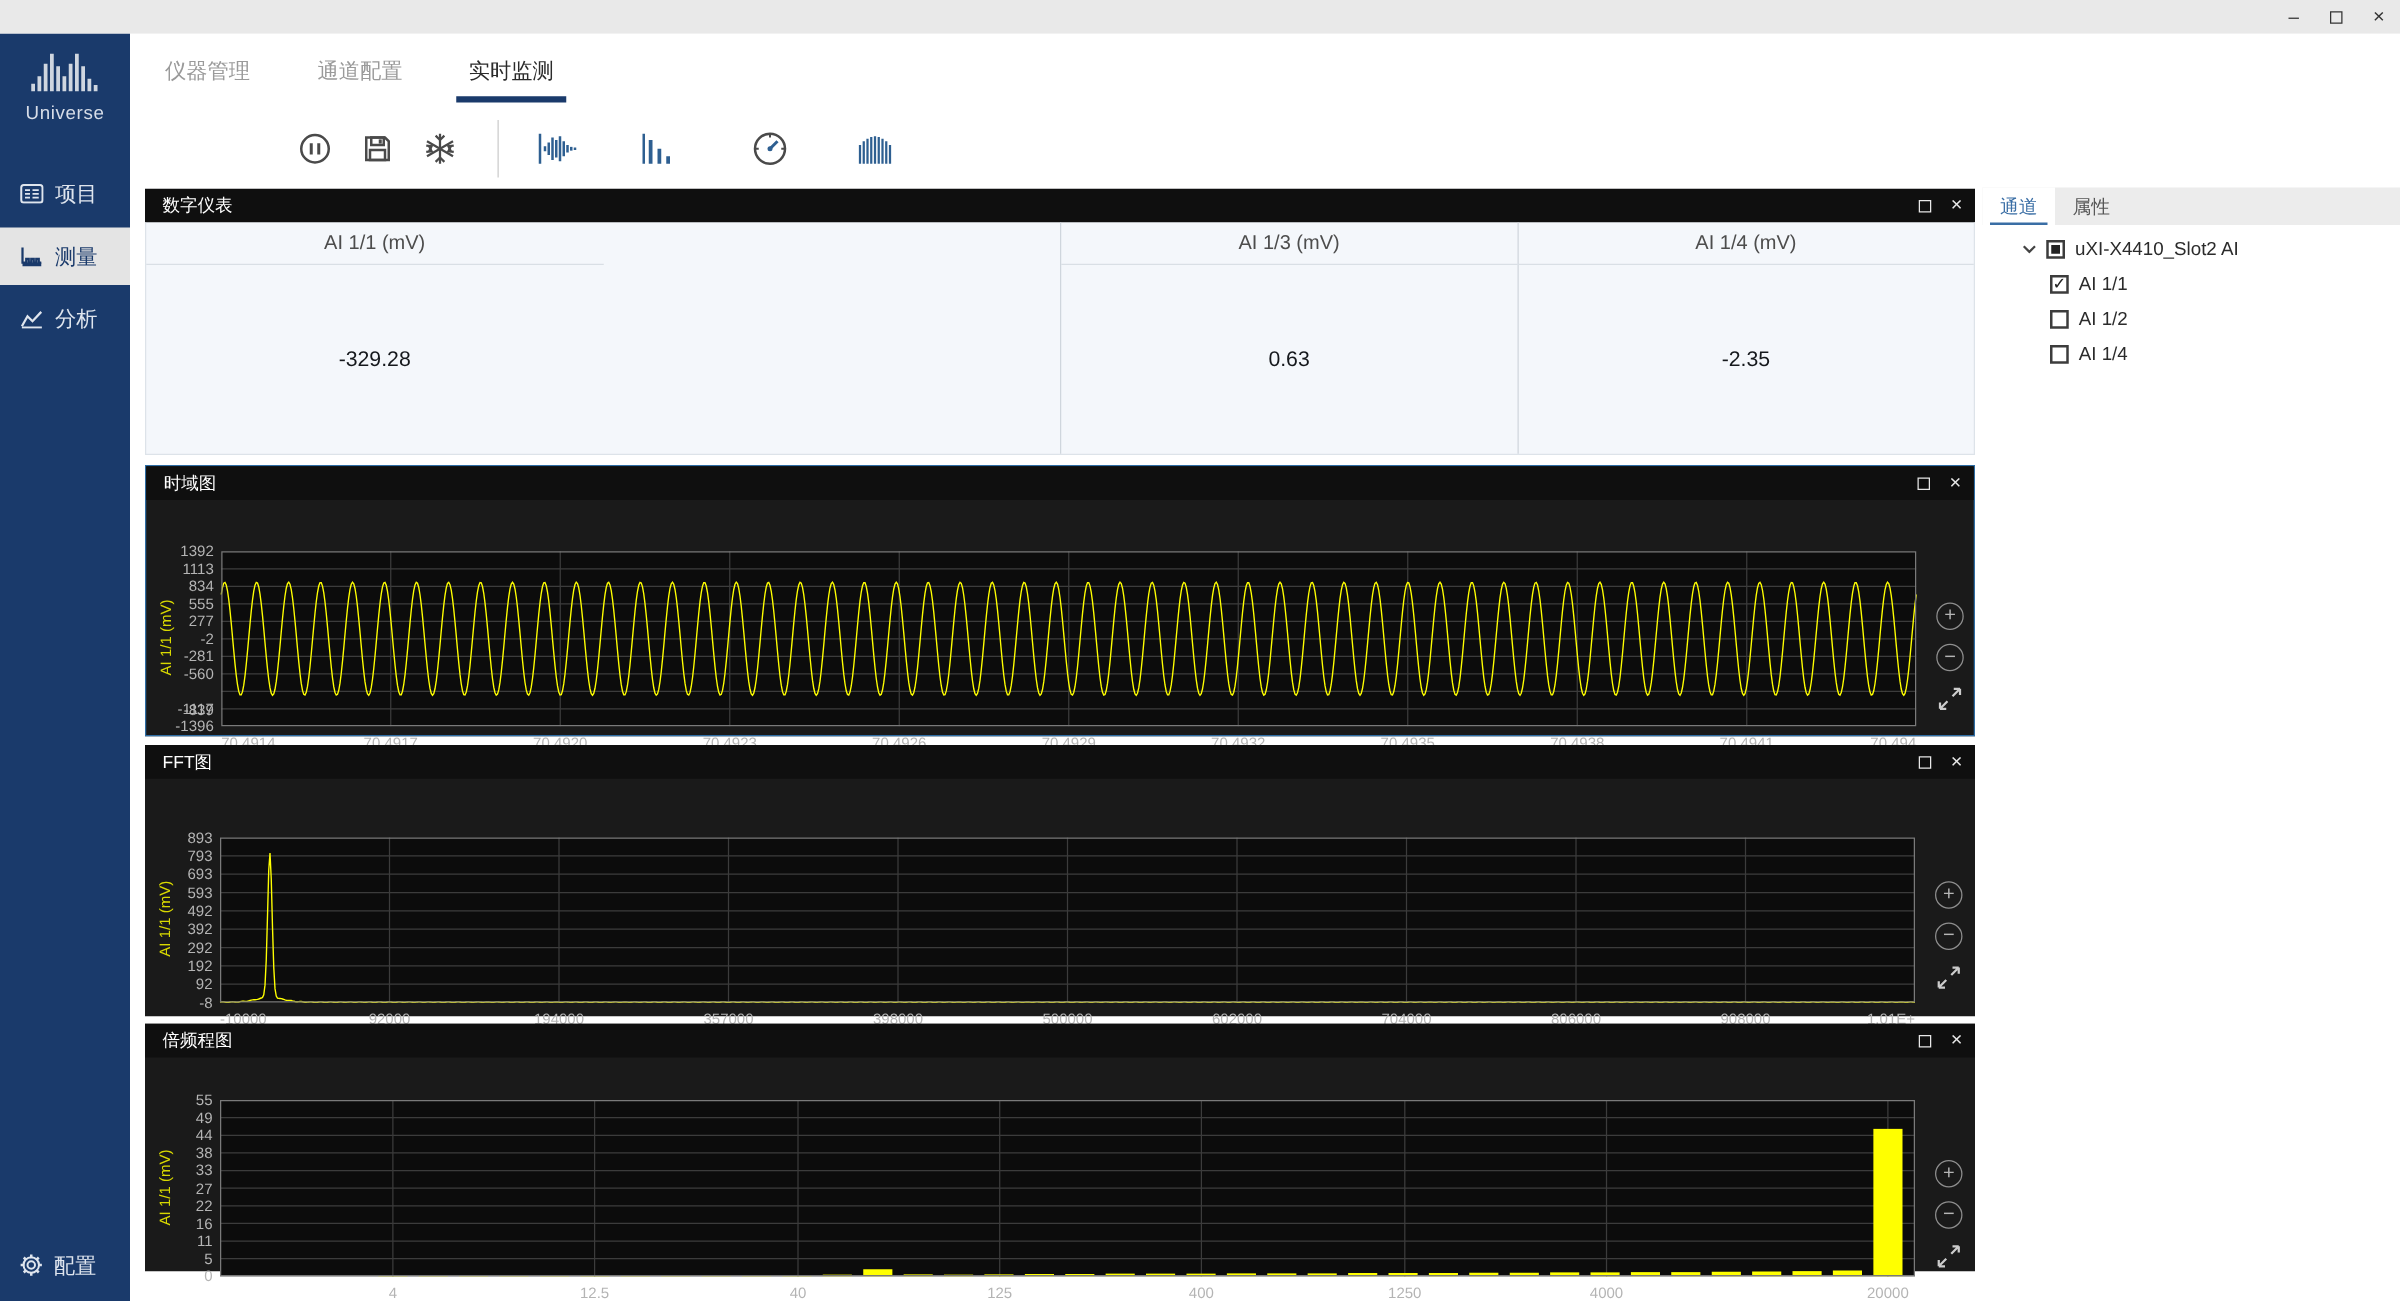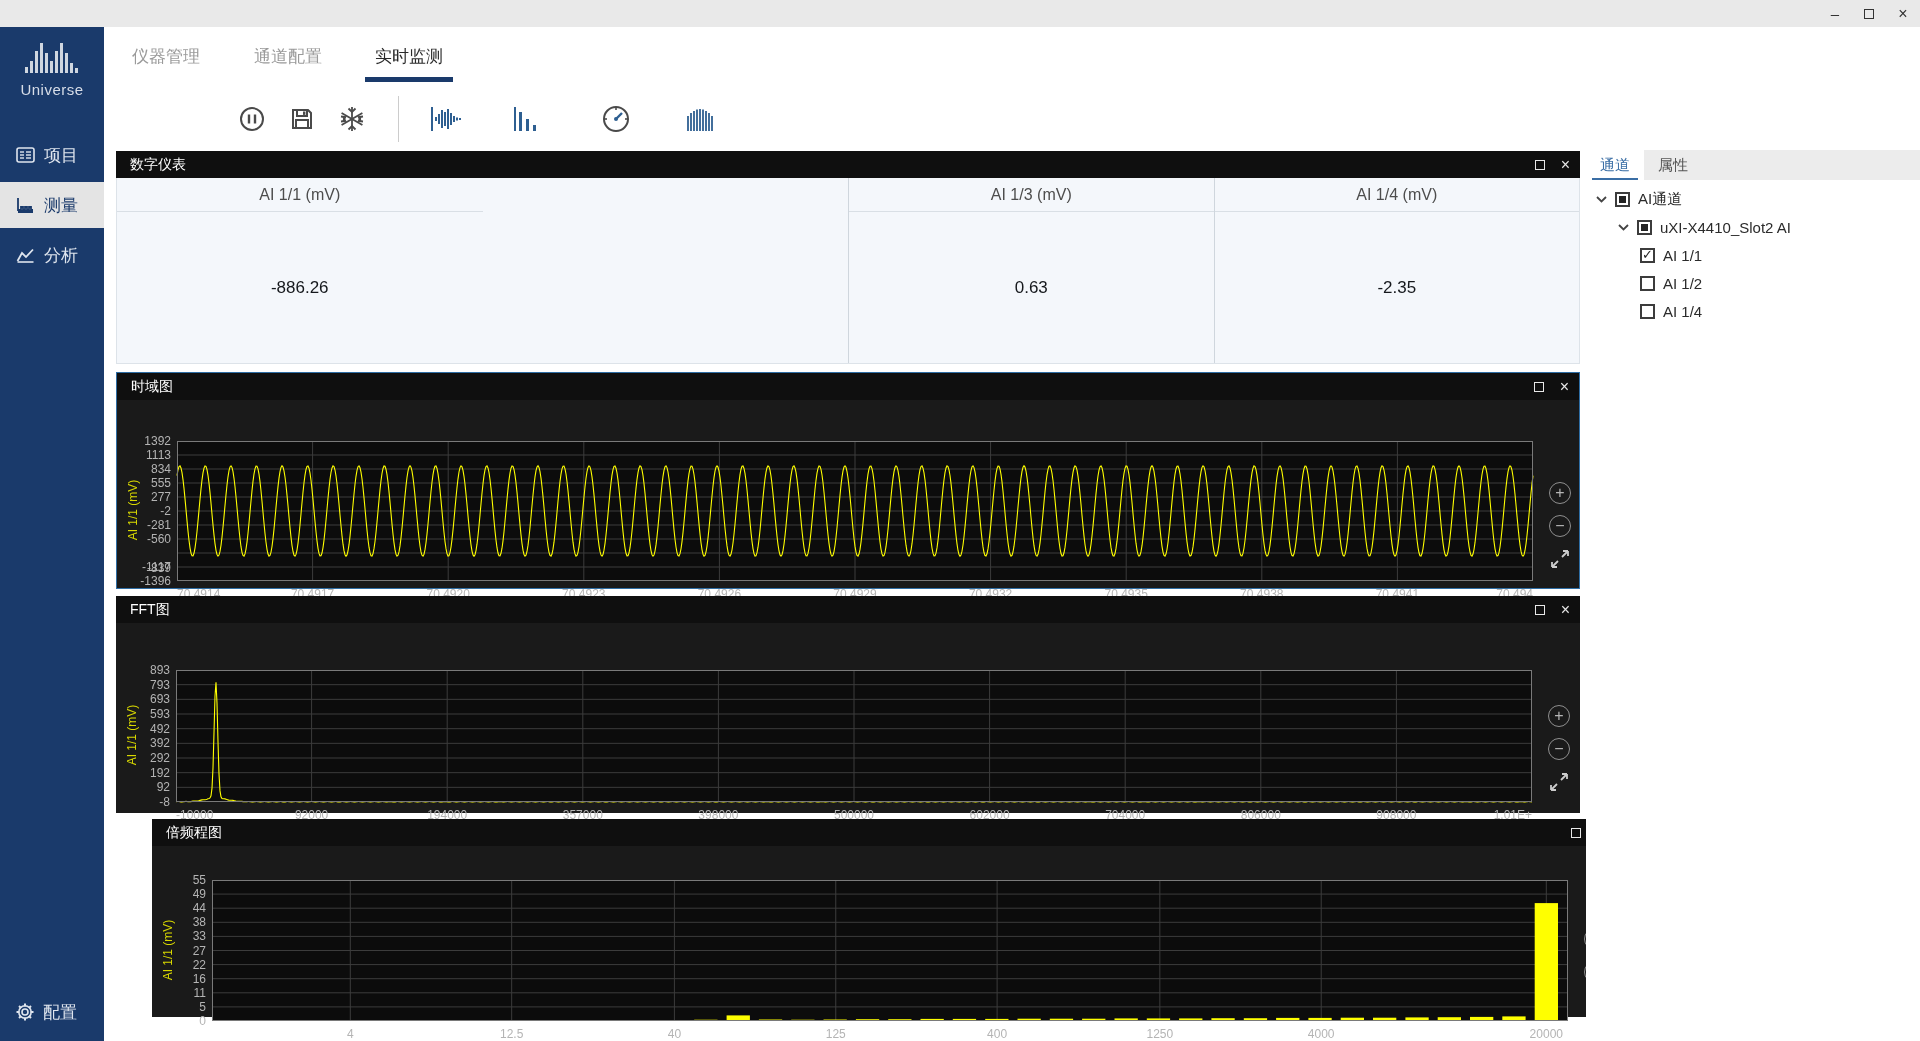--- a/index.html
+++ b/index.html
@@ -49,21 +49,21 @@
   .meter-col { position:absolute; top:0; bottom:0; width:25%; }
   .meter-col + .meter-col { border-left:1px solid #cfd6dd; }
   .meter-name { position:absolute; left:0; right:0; top:0; height:34px; display:flex; align-items:center;
     justify-content:center; color:#4d4d4d; font-size:16px; border-bottom:1px solid #d9dfe5; }
   .meter-value { position:absolute; left:0; right:0; top:34px; bottom:0; display:flex; align-items:center;
     justify-content:center; color:#15181c; font-size:17px; }
 
   
   #panel-time   { top:372px; height:217px; border:1px solid #2e6da4; }
   #panel-fft    { top:596px; height:217px; }
-  #panel-octave { top:819px; height:198px;margin-left:36px; }
+  #panel-octave { top:819px; height:198px; }
   .chart-body { position:absolute; left:0; top:27px; right:0; bottom:0; }
   .ytick { position:absolute; color:#b4b4b4; font-size:12px; line-height:12px; text-align:right; width:52px; }
   .xtick { position:absolute; color:#b4b4b4; font-size:12px; line-height:12px; white-space:nowrap; }
   .axis-xlabel { position:absolute; color:#b4b4b4; font-size:12px; white-space:nowrap; }
   .axis-ylabel { position:absolute; color:#d9d900; font-size:12px; white-space:nowrap;
     transform:rotate(-90deg); transform-origin:center; }
   .zoom-btn { position:absolute; width:22px; height:22px; border:1.5px solid #8f8f8f; border-radius:50%;
     color:#b5b5b5; display:flex; align-items:center; justify-content:center; font-size:16px; line-height:1;
     cursor:pointer; }
   .expand-btn { position:absolute; cursor:pointer; }
@@ -262,21 +262,21 @@
   <div class="panel-header">
     <span>数字仪表</span>
     <span class="ph-btns">
       <span class="ph-max"></span>
       <span class="ph-close">×</span>
     </span>
   </div>
   <div id="meter-body">
     <div class="meter-col" style="left:0%">
       <div class="meter-name">AI 1/1 (mV)</div>
-      <div class="meter-value">-886.26</div>
+      <div class="meter-value">-329.28</div>
     </div>
     <div class="meter-col" style="left:50%">
       <div class="meter-name">AI 1/3 (mV)</div>
       <div class="meter-value">0.63</div>
     </div>
     <div class="meter-col" style="left:75%">
       <div class="meter-name">AI 1/4 (mV)</div>
       <div class="meter-value">-2.35</div>
     </div>
   </div>
@@ -513,27 +513,20 @@
 <div id="right-panel">
   <div id="rp-tabs">
     <div class="rp-tab active">
         <span>通道</span>
       </div>
     <div class="rp-tab">
         <span>属性</span>
       </div>
   </div>
   <div id="tree">
-      <div class="tree-row" style="padding-left: 10px;">
-        <svg class="chev" viewBox="0 0 11 7">
-          <polyline points="1,1 5.5,5.5 10,1" fill="none" stroke="#444" stroke-width="1.8"></polyline>
-        </svg>
-        <span class="cb ind"></span>
-        <span>AI通道</span>
-      </div>
       <div class="tree-row" style="padding-left: 32px;">
         <svg class="chev" viewBox="0 0 11 7">
           <polyline points="1,1 5.5,5.5 10,1" fill="none" stroke="#444" stroke-width="1.8"></polyline>
         </svg>
         <span class="cb ind"></span>
         <span>uXI-X4410_Slot2 AI</span>
       </div>
       <div class="tree-row" style="padding-left: 54px;">
         <span class="cb checked"></span>
         <span>AI 1/1</span>

